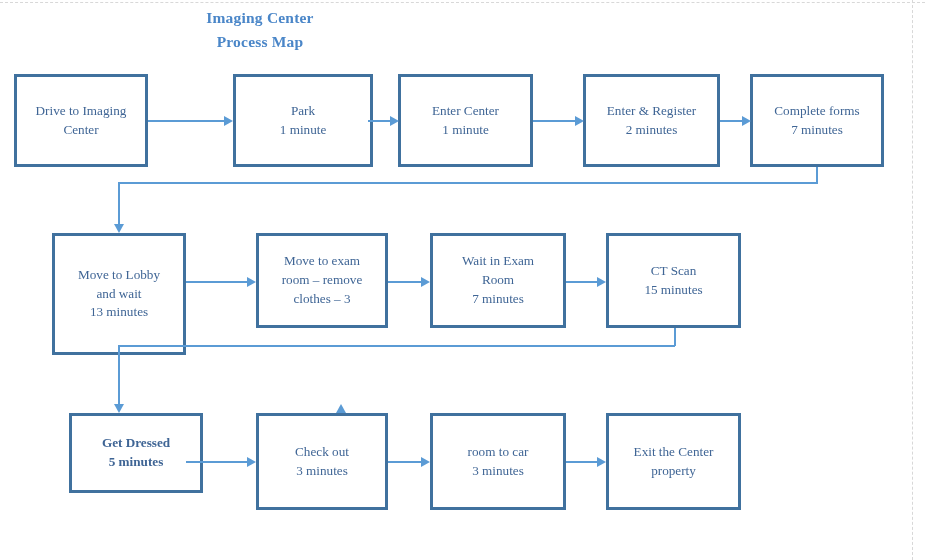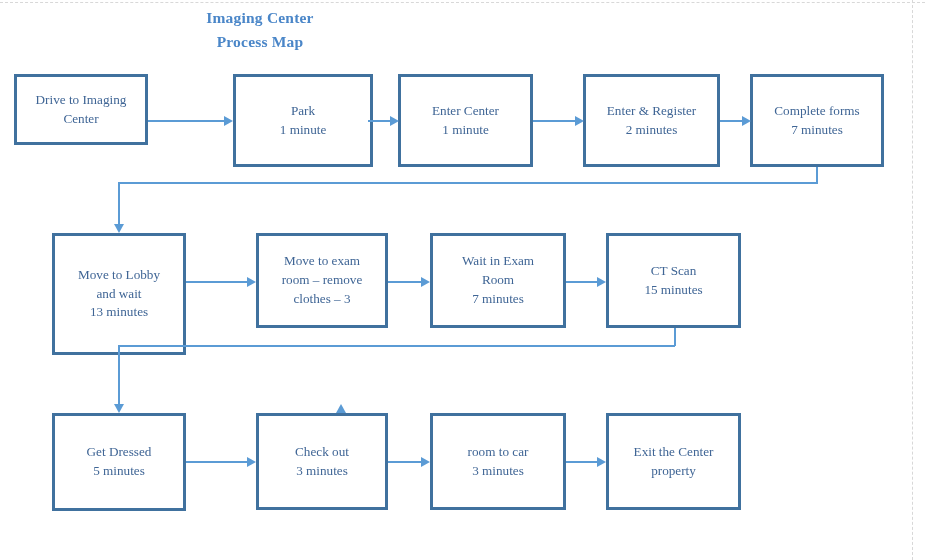--- a/index.html
+++ b/index.html
@@ -106,21 +106,21 @@
 <div id="canvas">
 
   <div class="guide-top"></div>
   <div class="guide-right"></div>
 
   <div id="title">
     <span class="ln">Imaging Center</span>
     <span class="ln">Process Map</span>
   </div>
 
-  <div class="node" style="left:14px;  top:74px;  width:134px; height:71px;">
+  <div class="node" style="left:14px;  top:74px;  width:134px; height:93px;">
     <span class="txt">
       <span class="ln">Drive to Imaging</span>
       <span class="ln">Center</span>
     </span>
   </div>
 
   <div class="node" style="left:233px; top:74px;  width:140px; height:93px;">
     <span class="txt">
       <span class="ln">Park</span>
       <span class="ln">1 minute</span>
@@ -205,21 +205,21 @@
   <div class="conn h" style="left:566px; top:281px; width:31px;"></div>
   <div class="arrow-r" style="left:597px; top:277px;"></div>
 
   <div class="conn v" style="left:674px; top:328px; height:18px;"></div>
   <div class="conn h" style="left:118px; top:345px; width:557px;"></div>
   <div class="conn v" style="left:118px; top:345px; height:59px;"></div>
   <div class="arrow-d" style="left:114px; top:404px;"></div>
 
   <div class="arrow-u" style="left:336px; top:404px;"></div>
 
-  <div class="node" style="left:52px;  top:413px; width:134px; height:98px;">
+  <div class="node" style="left:69px;  top:413px; width:134px; height:80px;font-weight:bold;">
     <span class="txt">
       <span class="ln">Get Dressed</span>
       <span class="ln">5 minutes</span>
     </span>
   </div>
 
   <div class="node" style="left:256px; top:413px; width:132px; height:97px;">
     <span class="txt">
       <span class="ln">Check out</span>
       <span class="ln">3 minutes</span>

